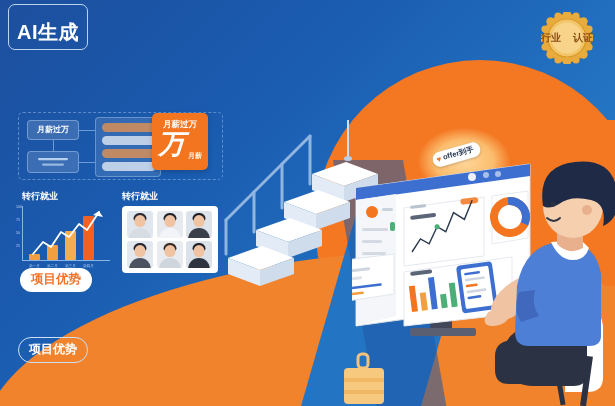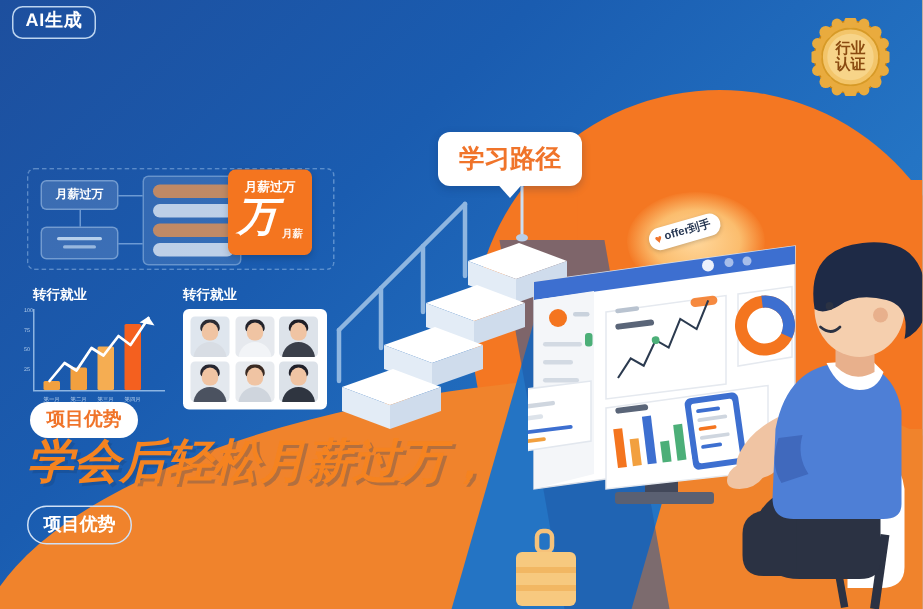--- a/index.html
+++ b/index.html
@@ -64,23 +64,23 @@
     width: 92px; height: 66px;
     background: radial-gradient(ellipse at center, #ffd79b 0%, #fbbd6e 45%, rgba(244,119,34,0) 72%);
     border-radius: 50%;
   }
 
   
   .ai-badge {
     position: absolute; left: 8px; top: 4px;
     border: 1.4px solid #bcd4ef;
     border-radius: 7px;
-    padding: 0 8px 3px;
+    padding: 14px 8px 3px;
     color: #ffffff;
-    font-size: 12px; font-weight: 700;
+    font-size: 20px; font-weight: 700;
     letter-spacing: .5px;
     z-index: 30;
   }
 
   
   .main-title {
     position: absolute; left: 16px; top: 26px;
     color: #ffffff;
     font-size: 41px;
     font-weight: 900;
@@ -93,22 +93,22 @@
 
   
   .seal {
     position: absolute; right: 22px; top: 12px;
     width: 52px; height: 52px;
     z-index: 30;
   }
   .seal .seal-text {
     position: absolute;
     left: 0; top: 0; width: 52px; height: 52px;
-    display: flex; flex-direction: column;
-    align-items: center; justify-content: center;
+    display: flex; flex-direction: row;
+    align-items: center; justify-content: space-between;
     color: #8a4a10;
     font-size: 10px; font-weight: 700;
     line-height: 1.15;
   }
 
   
   .pill {
     display: inline-block;
     background: #ffffff;
     color: #f0742a;
@@ -464,21 +464,20 @@
           <div class="body" style="background:#cfd5dd;"></div>
       </div>
       <div class="avatar" style="background:#dce2e9;">
         <div class="hair" style="background:#20202a;"></div>
           <div class="head"></div>
           <div class="body" style="background:#2f3540;"></div>
       </div>
     </div>
   </div>
 
-  <div class="bubble">学习路径</div>
   <div class="bubble-stem"></div>
   <div class="bubble-dot"></div>
 
   <div class="stairs">
     <svg width="180" height="170" viewBox="0 0 180 170">
 
       <g stroke="#8fb6e0" stroke-width="3" fill="none" stroke-linecap="round">
         <line x1="8" y1="92" x2="92" y2="8"></line>
         <line x1="8" y1="92" x2="8" y2="126"></line>
         <line x1="36" y1="64" x2="36" y2="104"></line>
@@ -624,20 +623,19 @@
     <rect x="4" y="20" width="40" height="36" rx="4" fill="#f7c97f"></rect>
     <rect x="4" y="30" width="40" height="4" fill="#f2b763"></rect>
     <rect x="4" y="42" width="40" height="4" fill="#f2b763"></rect>
   </svg>
 
   <div class="tag-advantage">
     <span class="pill">项目优势</span>
   </div>
 
   <div class="headline">
-    <span>学会后轻松月薪过万，</span>
   </div>
 
   <div class="tag-advantage2">
     <span class="pill-outline">项目优势</span>
   </div>
 
 </div>
 
 </body></html>

